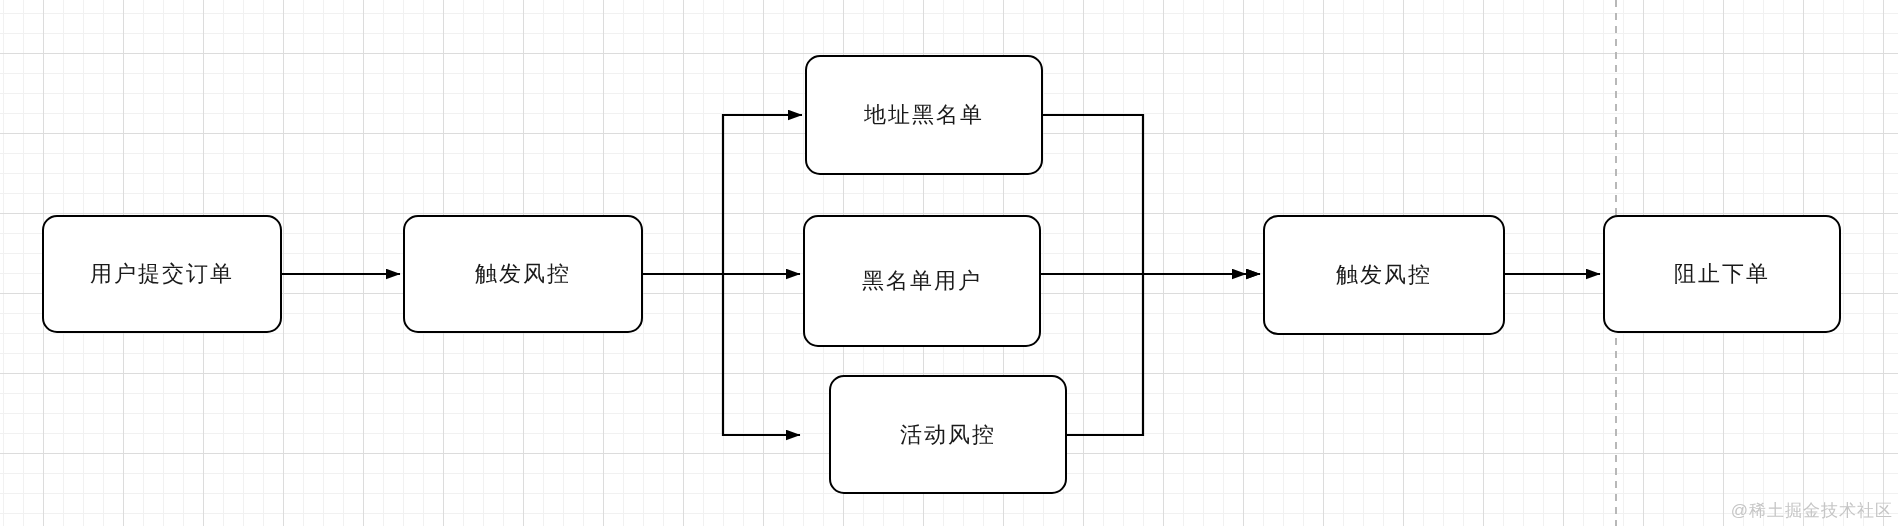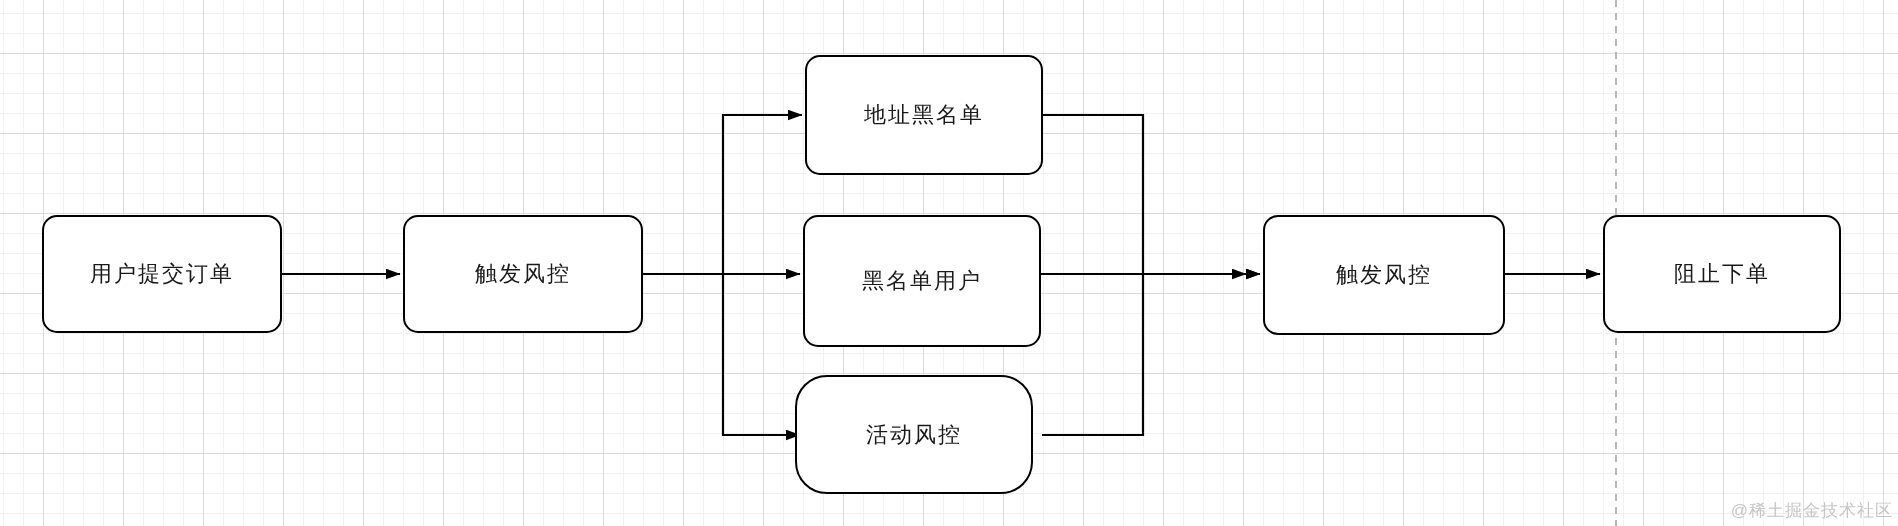--- a/index.html
+++ b/index.html
@@ -90,21 +90,21 @@
       </div>
       <div class="node" style="left: 403px; top: 215px; width: 240px; height: 118px; background: rgb(255, 255, 255); border-color: rgb(0, 0, 0); color: rgb(26, 26, 26);">
         <span>触发风控</span>
       </div>
       <div class="node" style="left: 805px; top: 55px; width: 238px; height: 120px; background: rgb(255, 255, 255); border-color: rgb(0, 0, 0); color: rgb(26, 26, 26);">
         <span>地址黑名单</span>
       </div>
       <div class="node" style="left: 803px; top: 215px; width: 238px; height: 132px; background: rgb(255, 255, 255); border-color: rgb(0, 0, 0); color: rgb(26, 26, 26);">
         <span>黑名单用户</span>
       </div>
-      <div class="node" style="left: 795px; top: 375px; width: 238px; height: 119px; background: rgb(255, 255, 255); border-color: rgb(0, 0, 0); color: rgb(26, 26, 26); border-radius: 32px;">
+      <div class="node" style="left: 829px; top: 375px; width: 238px; height: 119px; background: rgb(255, 255, 255); border-color: rgb(0, 0, 0); color: rgb(26, 26, 26);">
         <span>活动风控</span>
       </div>
       <div class="node" style="left: 1263px; top: 215px; width: 242px; height: 120px; background: rgb(255, 255, 255); border-color: rgb(0, 0, 0); color: rgb(26, 26, 26);">
         <span>触发风控</span>
       </div>
       <div class="node" style="left: 1603px; top: 215px; width: 238px; height: 118px; background: rgb(255, 255, 255); border-color: rgb(0, 0, 0); color: rgb(26, 26, 26); justify-content: center;">
         <span>阻止下单</span>
       </div>
     </div>
 

